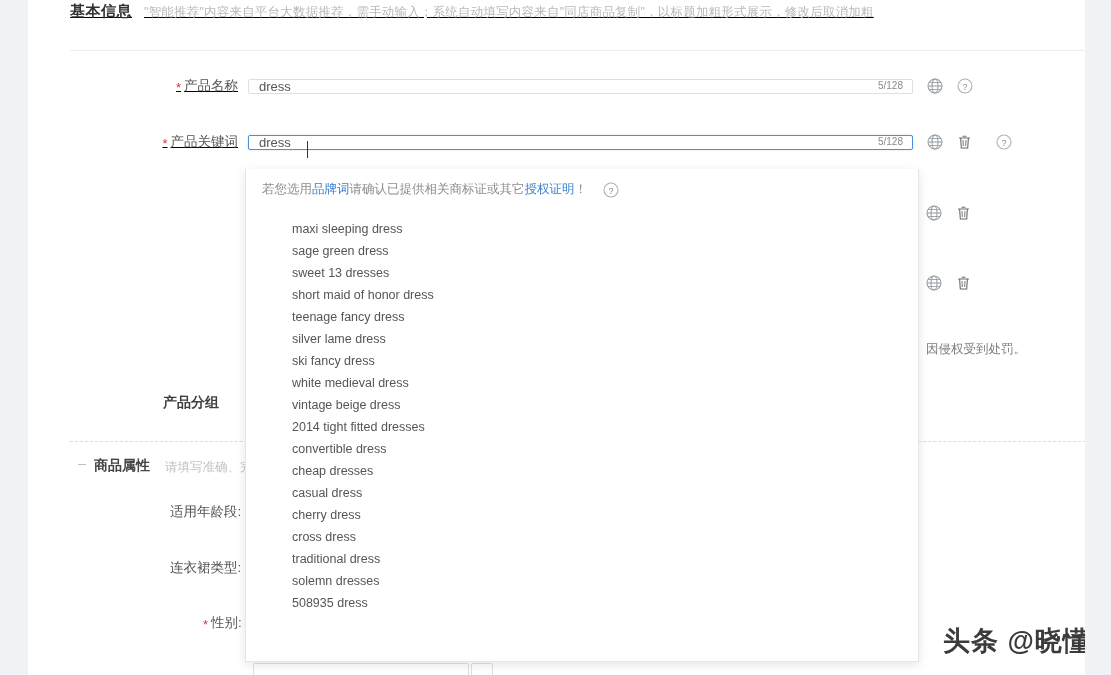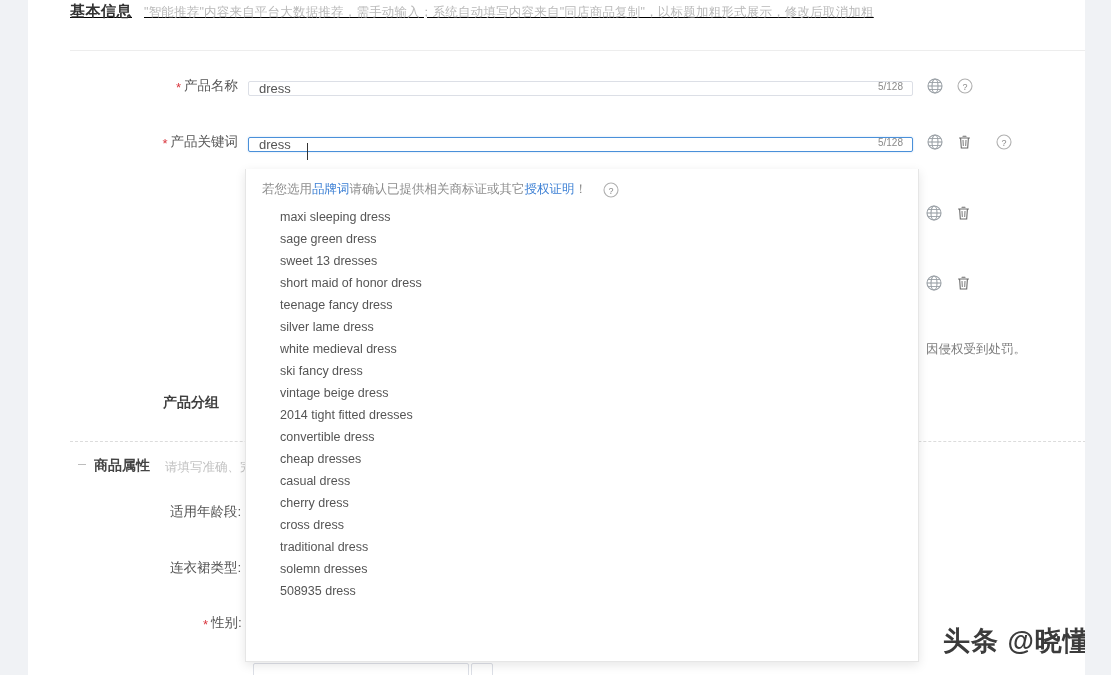--- a/index.html
+++ b/index.html
@@ -54,21 +54,21 @@
     position: absolute;
     left: 42px; top: 50px;
     width: 1021px; height: 1px;
     background: #ededed;
   }
 
   
   .form-row {
     position: absolute;
     display: flex;
-    align-items: center;
+    text-decoration: underline;
   }
   .f-label {
     width: 90px;
     text-align: right;
     font-size: 13.5px;
     color: #555555;
     padding-right: 10px;
     white-space: nowrap;
   }
   .req-star {
@@ -151,21 +151,21 @@
     color: #8c8c8c;
     white-space: nowrap;
   }
   .suggest-tip .lnk { color: #3b7fd4; }
   .tip-help {
     margin-left: 16px;
     display: inline-flex;
   }
   .suggest-list {
     list-style: none;
-    margin: 0; padding: 0;
+    margin: 12px; padding: 0;
   }
   .suggest-item {
     height: 22px;
     line-height: 22px;
     padding-left: 34px;
     font-size: 12.5px;
     color: #555555;
     cursor: pointer;
     white-space: nowrap;
   }
@@ -371,22 +371,22 @@
             </svg>
         </span>
       </div>
       <ul class="suggest-list" id="suggest-list">
           <li class="suggest-item">maxi sleeping dress</li>
           <li class="suggest-item">sage green dress</li>
           <li class="suggest-item">sweet 13 dresses</li>
           <li class="suggest-item">short maid of honor dress</li>
           <li class="suggest-item">teenage fancy dress</li>
           <li class="suggest-item">silver lame dress</li>
+          <li class="suggest-item">ski fancy dress</li>
           <li class="suggest-item">white medieval dress</li>
-          <li class="suggest-item">ski fancy dress</li>
           <li class="suggest-item">vintage beige dress</li>
           <li class="suggest-item">2014 tight fitted dresses</li>
           <li class="suggest-item">convertible dress</li>
           <li class="suggest-item">cheap dresses</li>
           <li class="suggest-item">casual dress</li>
           <li class="suggest-item">cherry dress</li>
           <li class="suggest-item">cross dress</li>
           <li class="suggest-item">traditional dress</li>
           <li class="suggest-item">solemn dresses</li>
           <li class="suggest-item">508935 dress</li>

